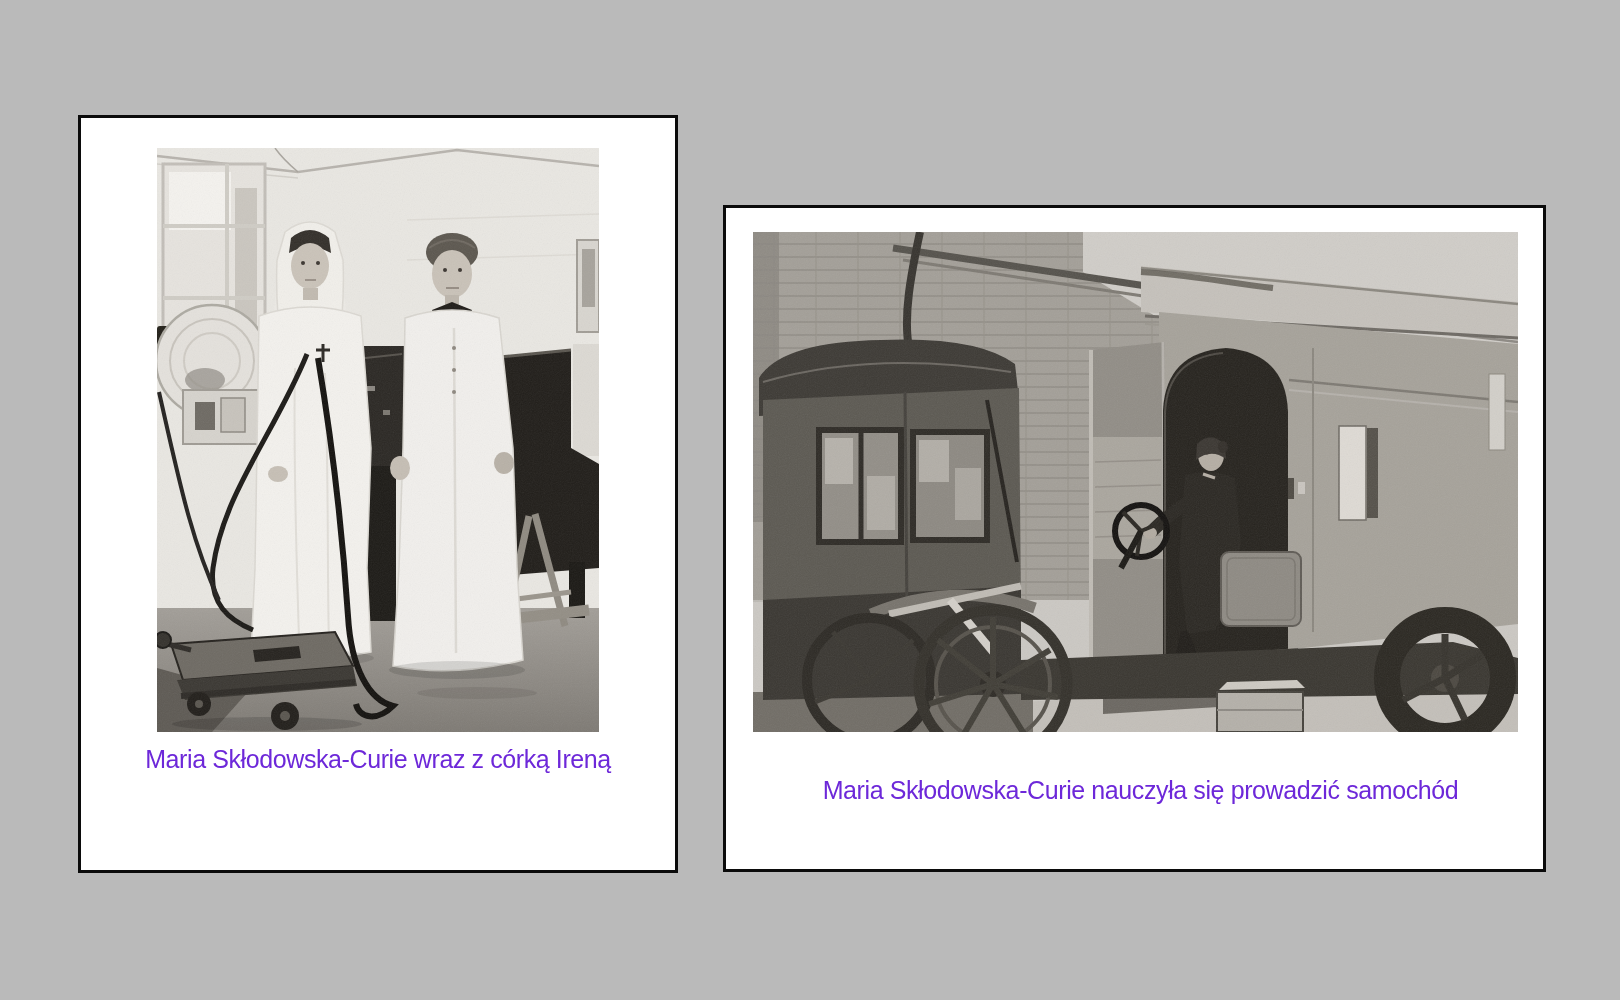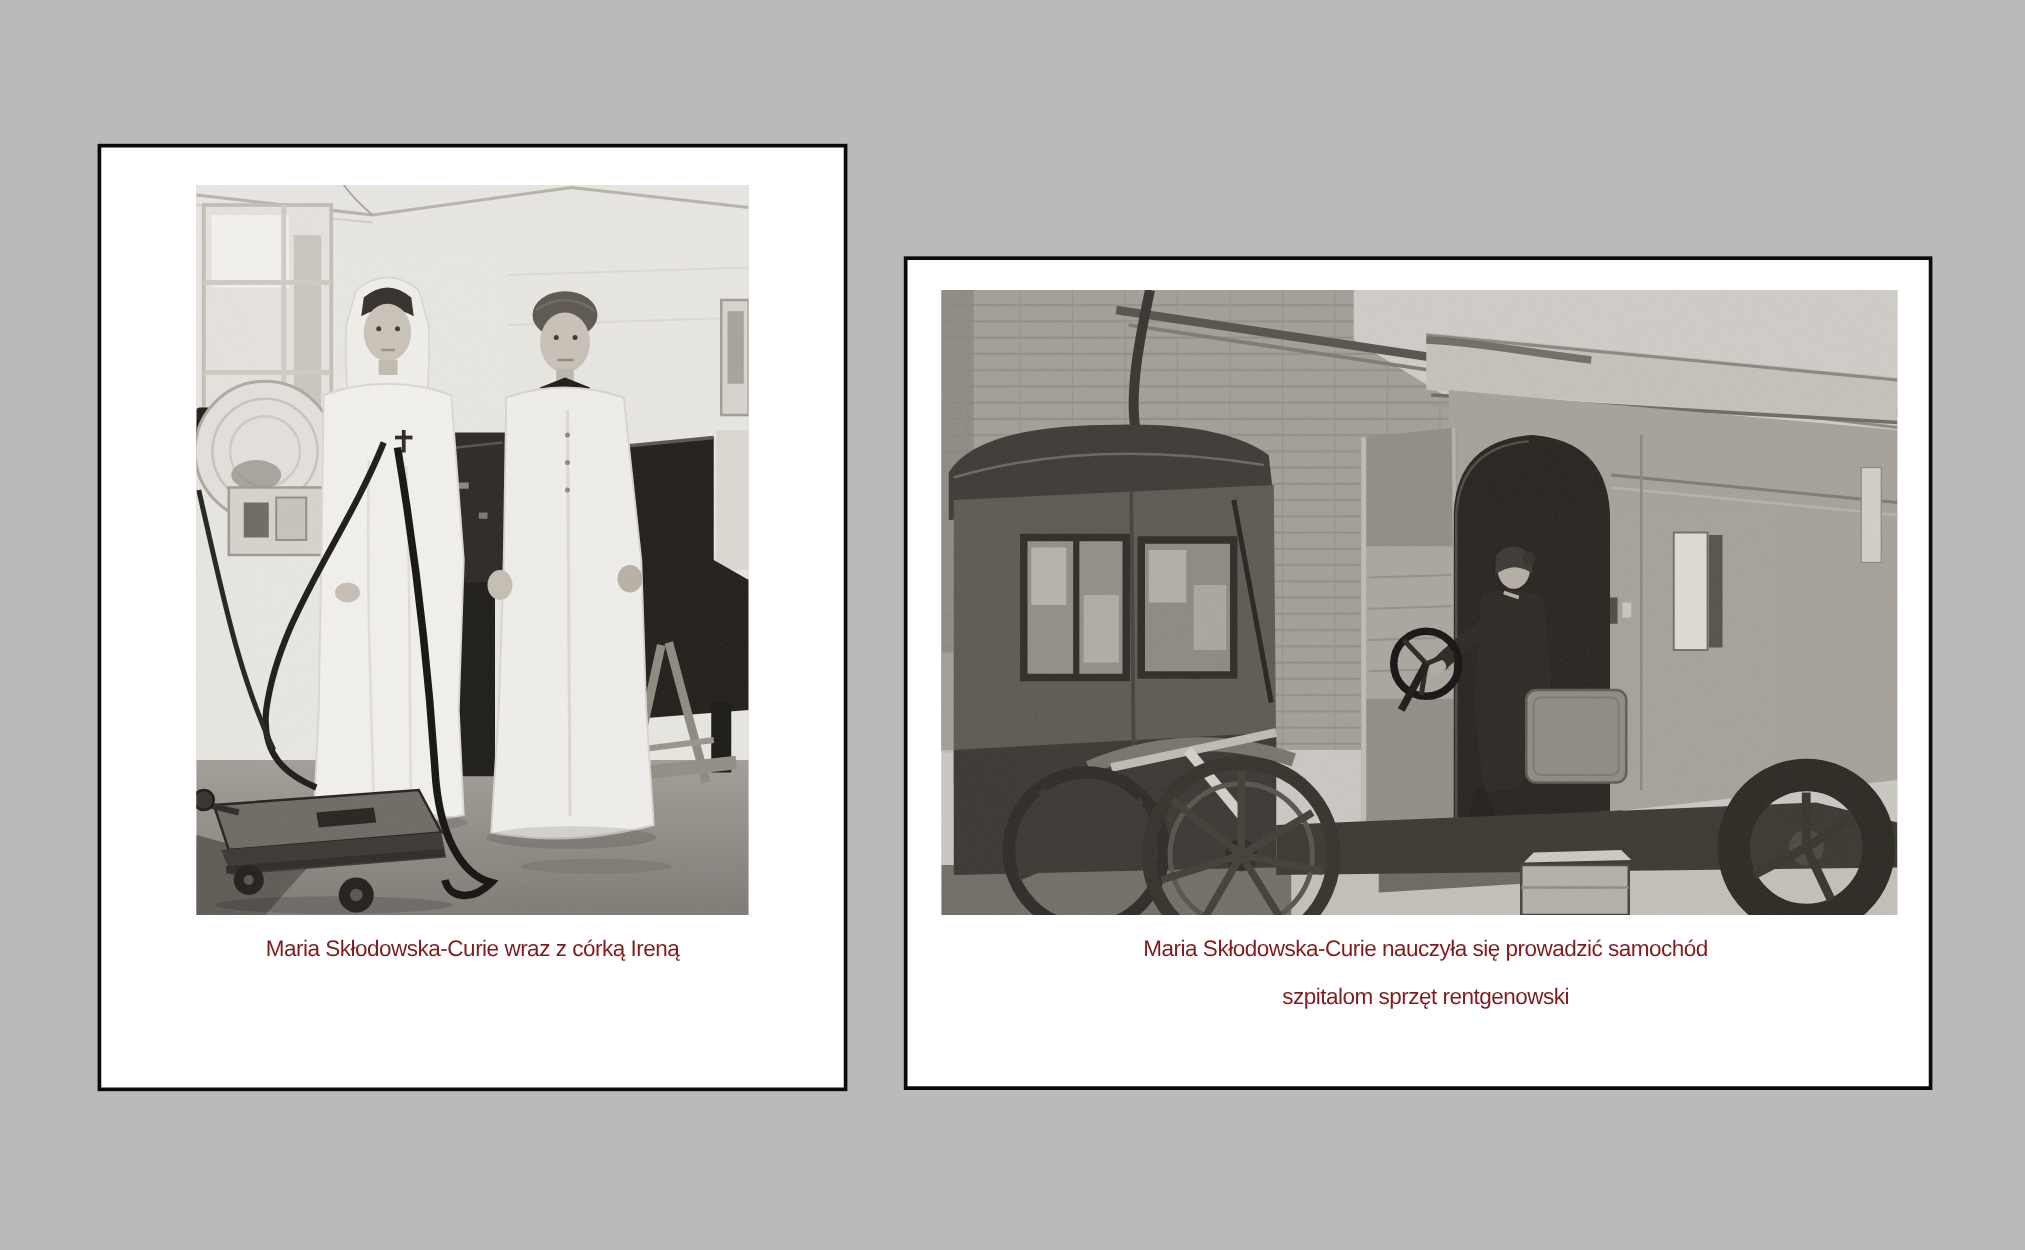--- a/index.html
+++ b/index.html
@@ -19,28 +19,28 @@
   }
   .card-left{left:78px;top:115px;width:600px;height:758px;}
   .card-right{left:723px;top:205px;width:823px;height:667px;}
   .photo{position:absolute;overflow:hidden;background:#d8d5d0;}
   .photo svg{display:block;width:100%;height:100%;}
   .photo-left{left:76px;top:30px;width:442px;height:584px;}
   .photo-right{left:27px;top:24px;width:765px;height:500px;}
   .caption{
     position:absolute;left:0;right:0;
     text-align:center;
-    color:#7f1d1d;
-    font-size:18px;
+    color:#6d28d9;
+    font-size:25px;
     line-height:38px;
     letter-spacing:-0.4px;
     font-weight:400;
   }
   .caption-left{top:622px;}
-  .caption-right{top:532px;padding-left:12px;}
+  .caption-right{top:563px;padding-left:12px;}
 </style>
 </head>
 <body>
 
 <div class="stage">
 
   <figure class="card card-left">
     <div class="photo photo-left">
       <svg viewBox="0 0 442 584" preserveAspectRatio="none">
         <defs>
@@ -337,17 +337,16 @@
           <polygon points="466,458 552,456 544,448 474,450" fill="#cdc9c2"></polygon>
           <rect x="464" y="460" width="86" height="40" fill="#b4b0a9" stroke="#45423c" stroke-width="2"></rect>
           <line x1="464" y1="478" x2="550" y2="478" stroke="#8d8983" stroke-width="2"></line>
         </g>
 
         <rect x="0" y="0" width="765" height="500" filter="url(#grainR)" opacity="0.1"></rect>
       </svg>
     </div>
     <figcaption class="caption caption-right">
       <div>Maria Skłodowska-Curie nauczyła się prowadzić samochód</div>
-      <div>szpitalom sprzęt rentgenowski</div>
     </figcaption>
   </figure>
 
 </div>
 
 </body></html>

